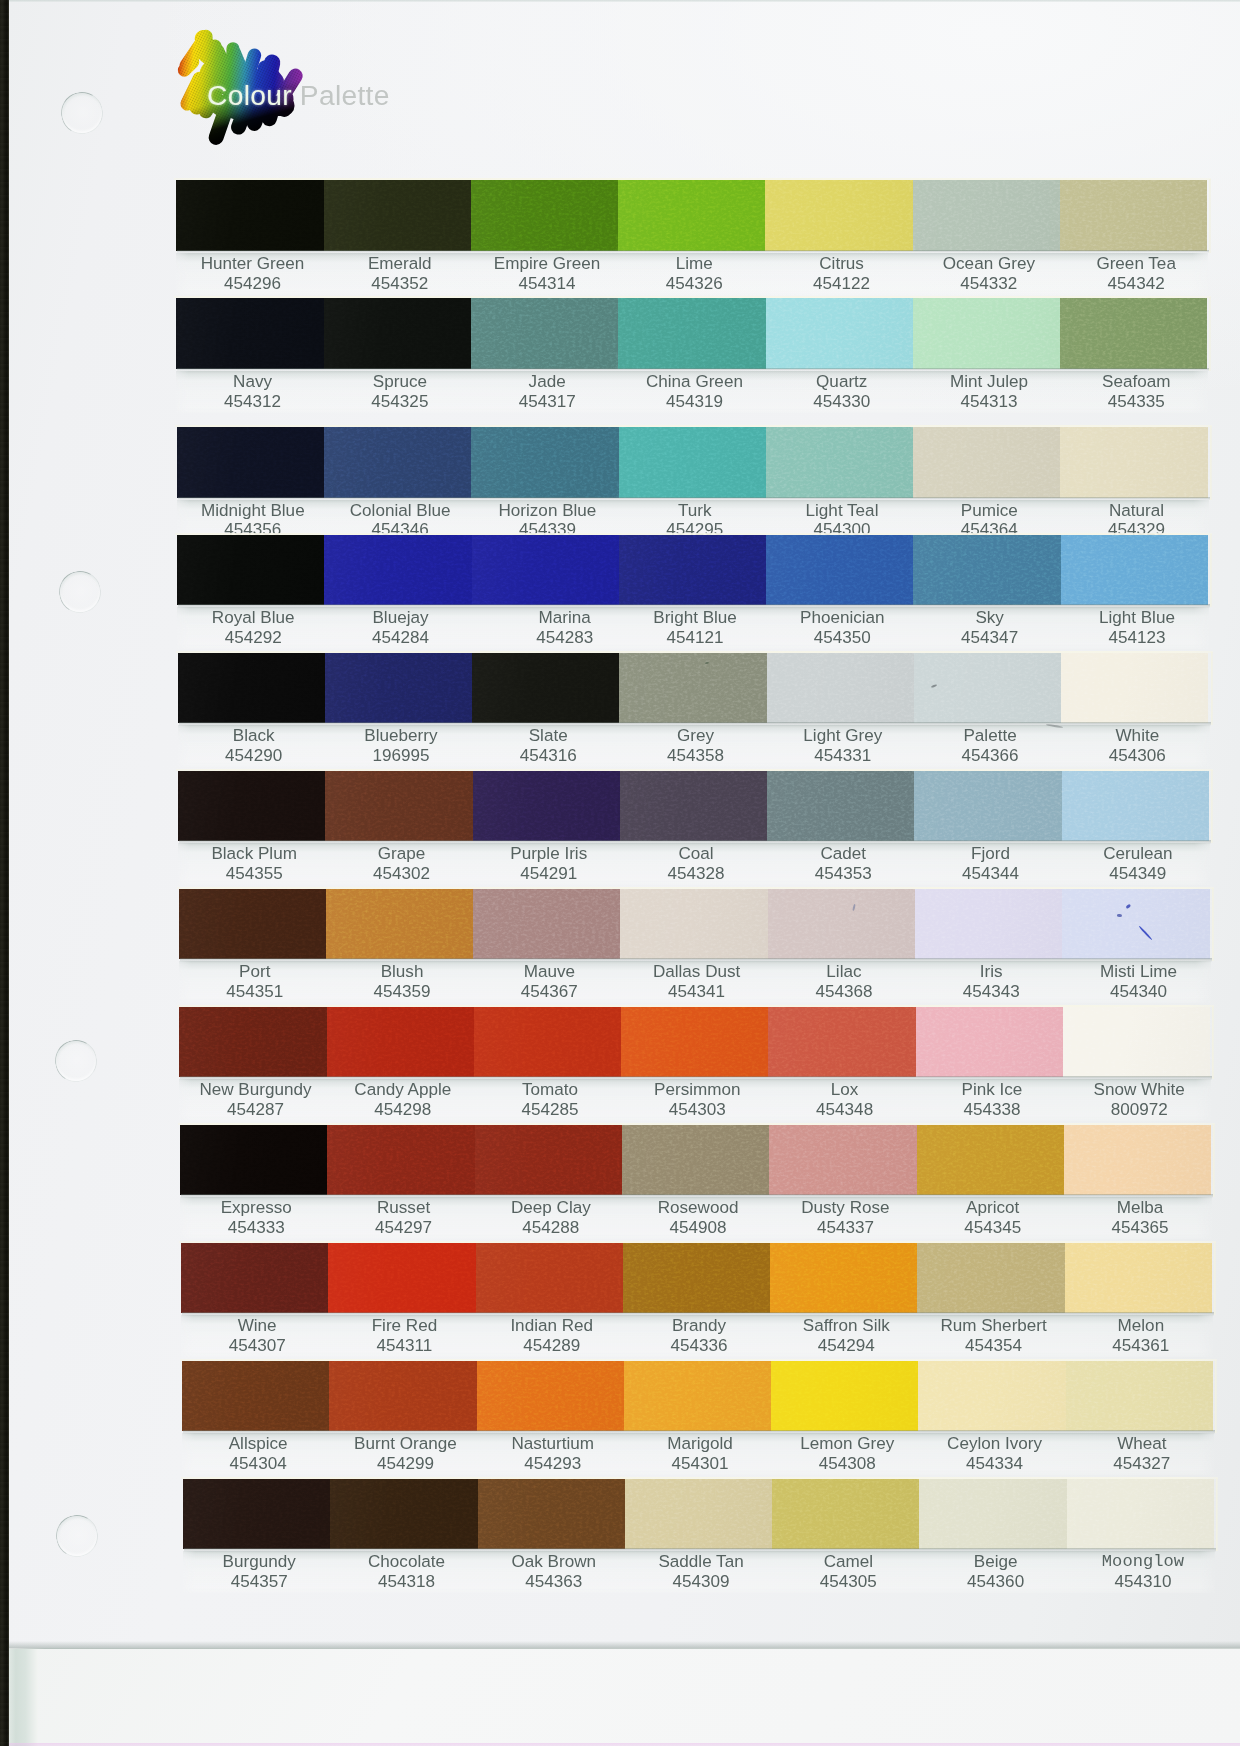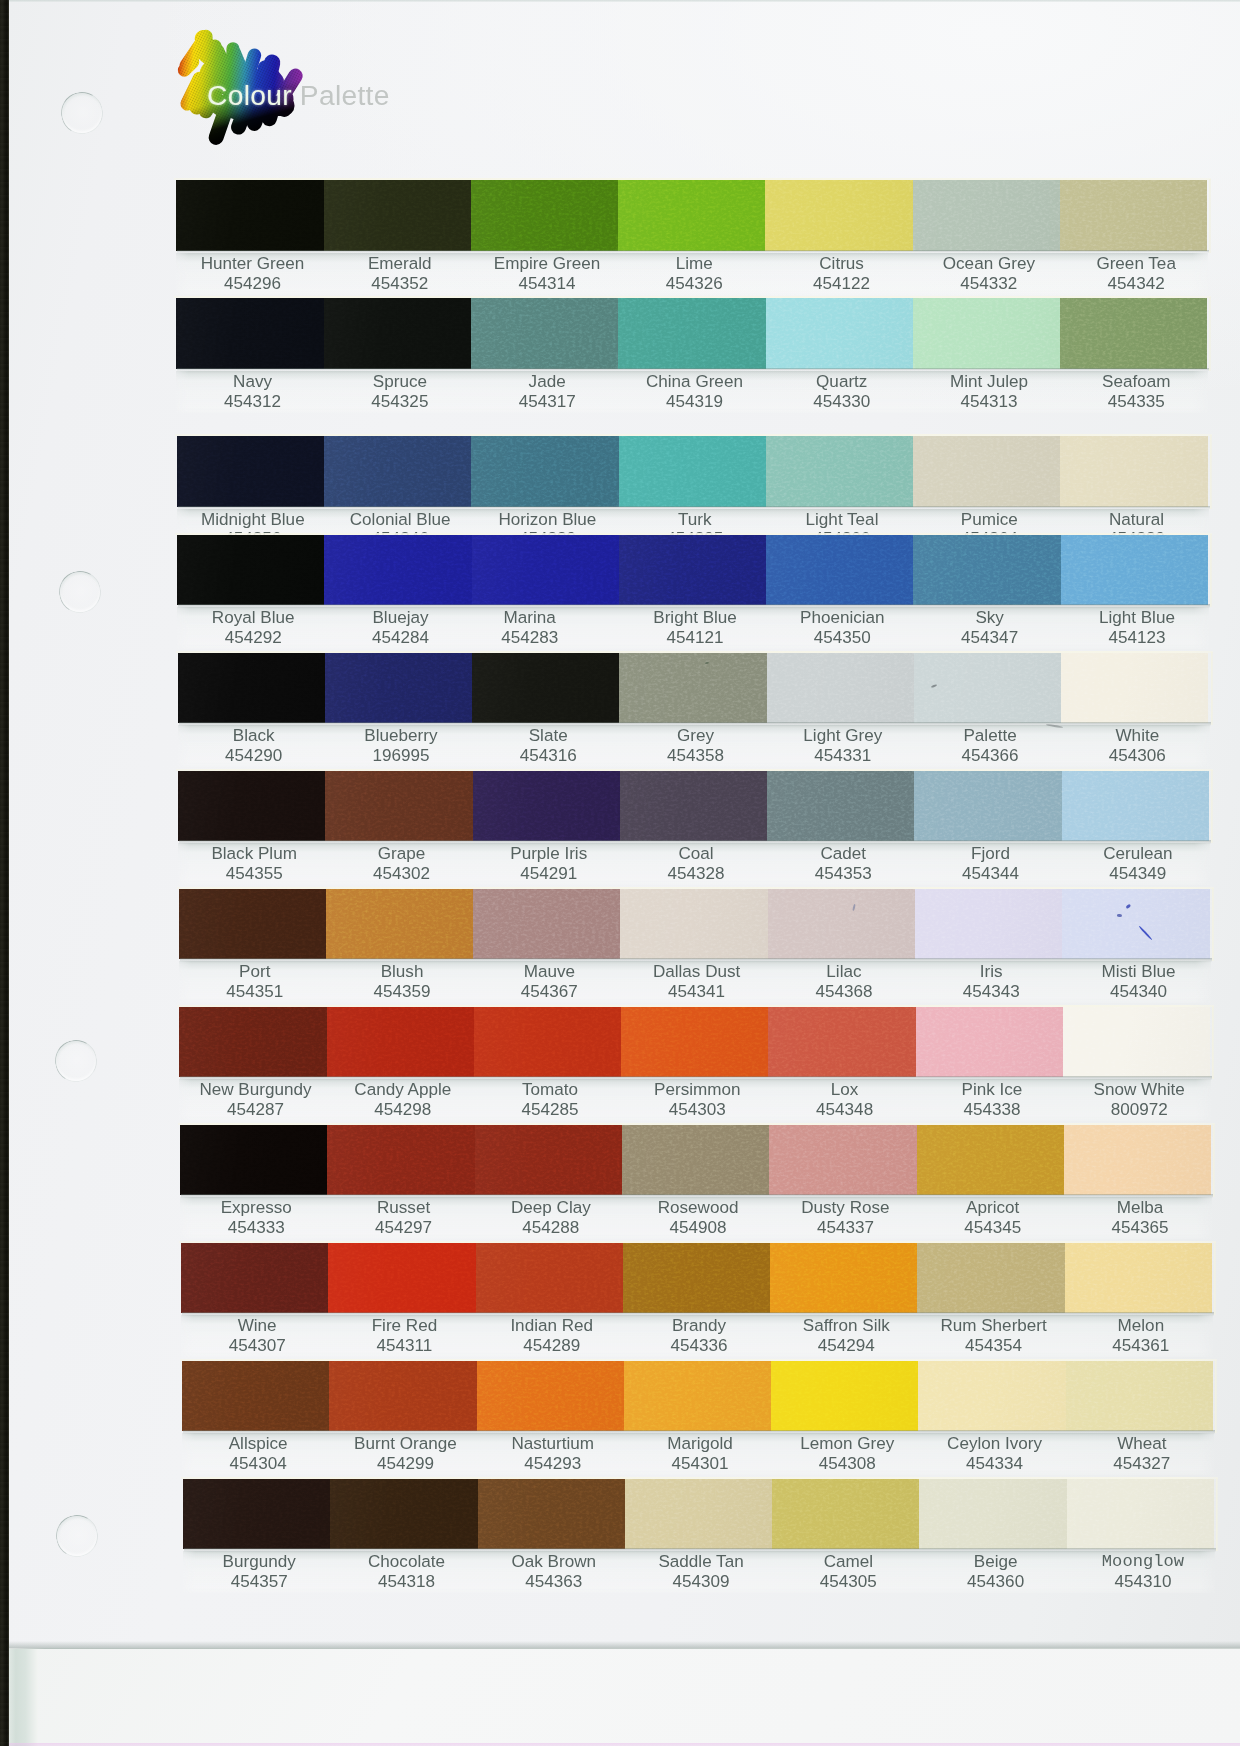--- a/index.html
+++ b/index.html
@@ -280,21 +280,21 @@
           <div class="lab" style="left: 738.929px; width: 147.286px;">
             <span style="display: block;">Mint Julep</span>
             <span style="display: block;">454313</span>
           </div>
           <div class="lab" style="left: 886.214px; width: 147.286px;">
             <span style="display: block;">Seafoam</span>
             <span style="display: block;">454335</span>
           </div>
         </div>
       </div>
-      <div class="row" style="left: 176.72px; top: 436px;">
+      <div class="row" style="left: 176.72px; top: 427px;">
         <div class="strip" style="height: 70.5px;">
           <div class="sw" title="Midnight Blue" style="left: 0px; width: 147.986px; background: rgb(13, 17, 34);">
             <div class="sheen"></div>
           </div>
           <div class="sw" title="Colonial Blue" style="left: 147.29px; width: 147.986px; background: rgb(45, 67, 112);">
             <div class="sheen"></div>
           </div>
           <div class="sw" title="Horizon Blue" style="left: 294.57px; width: 147.986px; background: rgb(62, 115, 134);">
             <div class="sheen"></div>
           </div>
@@ -378,21 +378,21 @@
         <div class="labelband" style="top: 72.5px; height: 42px;"></div>
         <div class="labels" style="top: 73.5px;">
           <div class="lab" style="left: 2.5px; width: 147.286px;">
             <span style="display: block;">Royal Blue</span>
             <span style="display: block;">454292</span>
           </div>
           <div class="lab" style="left: 149.786px; width: 147.286px;">
             <span style="display: block;">Bluejay</span>
             <span style="display: block;">454284</span>
           </div>
-          <div class="lab" style="left: 279px; width: 147.286px;">
+          <div class="lab" style="left: 314px; width: 147.286px;">
             <span style="display: block;">Marina</span>
             <span style="display: block;">454283</span>
           </div>
           <div class="lab" style="left: 444.357px; width: 147.286px;">
             <span style="display: block;">Bright Blue</span>
             <span style="display: block;">454121</span>
           </div>
           <div class="lab" style="left: 591.643px; width: 147.286px;">
             <span style="display: block;">Phoenician</span>
             <span style="display: block;">454350</span>
@@ -575,21 +575,21 @@
           </div>
           <div class="lab" style="left: 591.643px; width: 147.286px;">
             <span style="display: block;">Lilac</span>
             <span style="display: block;">454368</span>
           </div>
           <div class="lab" style="left: 738.929px; width: 147.286px;">
             <span style="display: block;">Iris</span>
             <span style="display: block;">454343</span>
           </div>
           <div class="lab" style="left: 886.214px; width: 147.286px;">
-            <span style="display: block;">Misti Blue</span>
+            <span style="display: block;">Misti Lime</span>
             <span style="display: block;">454340</span>
           </div>
         </div>
       </div>
       <div class="row" style="left: 179.345px; top: 1006.75px;">
         <div class="strip" style="height: 70.5px;">
           <div class="sw" title="New Burgundy" style="left: 0px; width: 147.986px; background: rgb(106, 33, 19);">
             <div class="sheen"></div>
           </div>
           <div class="sw" title="Candy Apple" style="left: 147.29px; width: 147.986px; background: rgb(179, 37, 17);">

